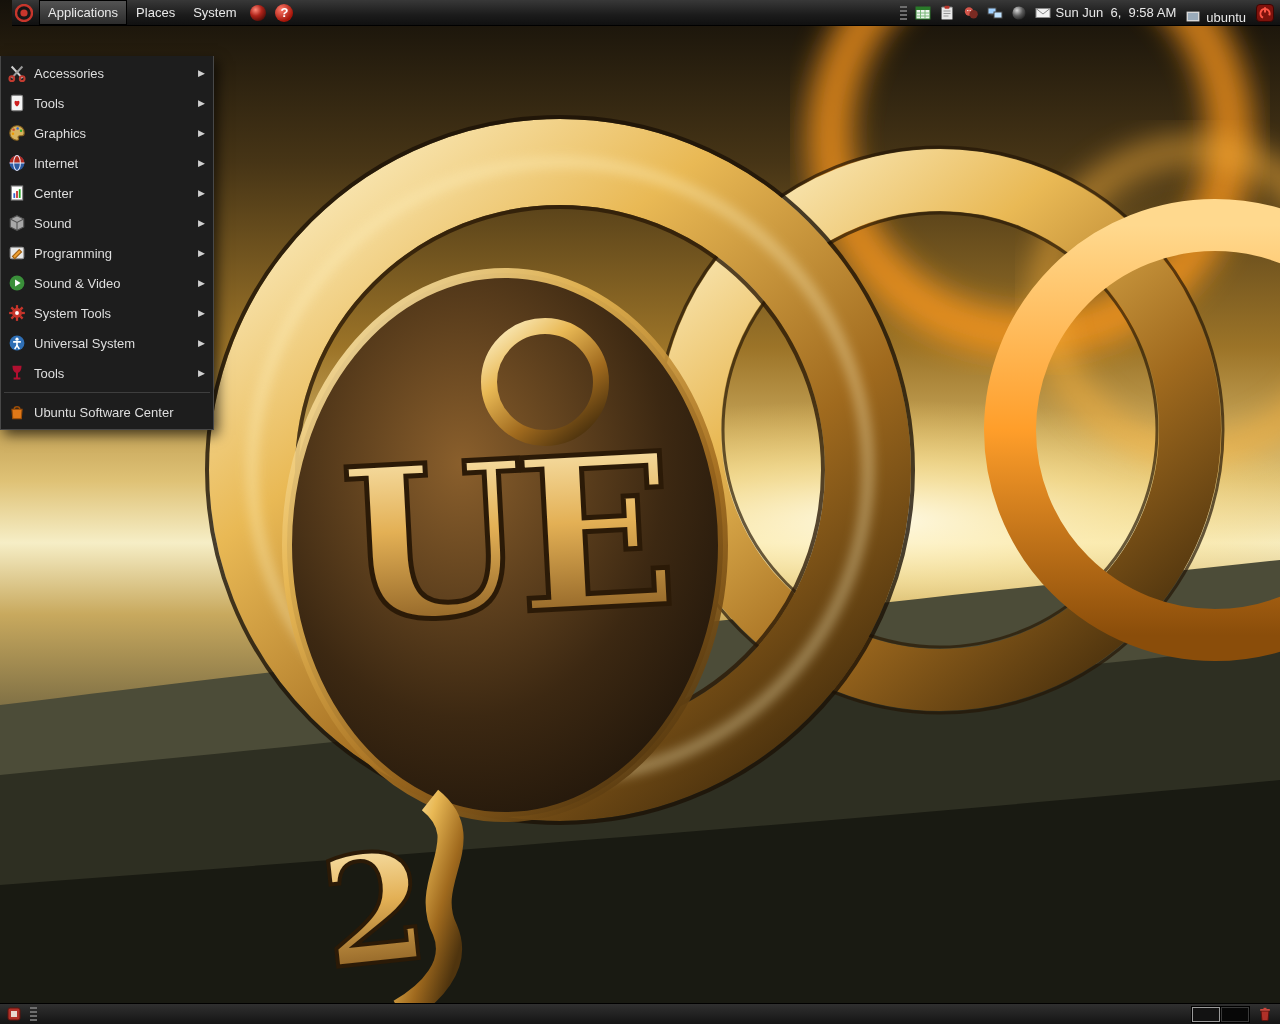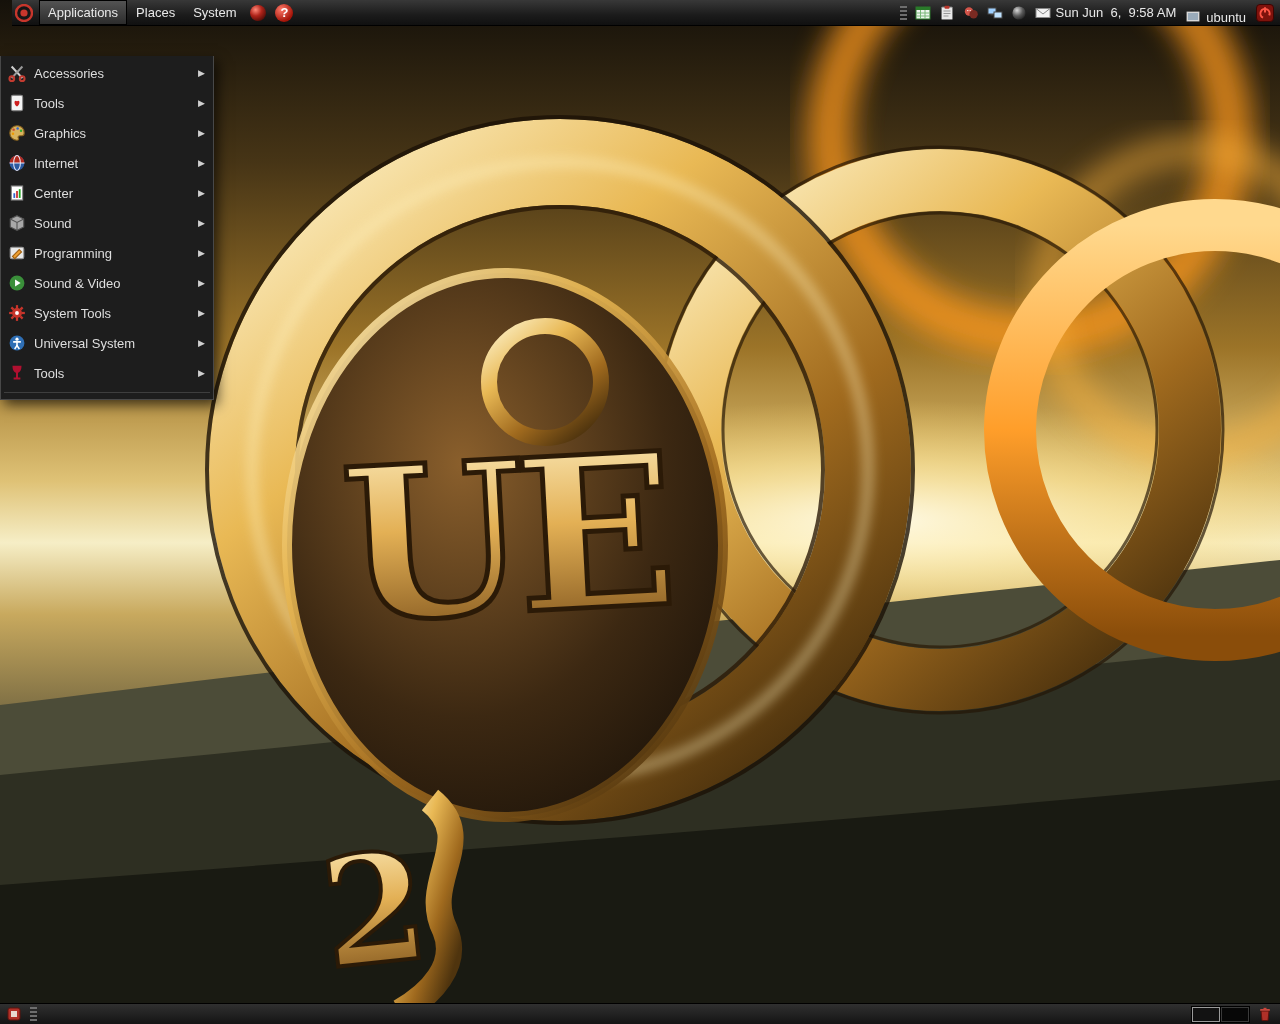--- a/index.html
+++ b/index.html
@@ -363,20 +363,29 @@
         <svg viewBox="0 0 16 16">
           <path d="M4 1.5 H12 C12 5.5 10.5 7.2 8.9 7.7 L8.9 12 H11 V13.8 H5 V12 H7.1 L7.1 7.7 C5.5 7.2 4 5.5 4 1.5 Z" fill="#b01030"></path>
         </svg>
       </span>
     <span>Tools</span>
     <span class="arrow">▶</span>
   </div>
 
   <div class="menu-sep"></div>
 
+  <div class="menu-item">
+    <span class="mi-icon">
+        <svg viewBox="0 0 16 16">
+          <path d="M3.5 5.5 H12.5 L11.8 14 H4.2 Z" fill="#e07818" stroke="#9a4d08"></path>
+          <path d="M5.5 5.5 C5.5 2.5 10.5 2.5 10.5 5.5" fill="none" stroke="#9a4d08" stroke-width="1.3"></path>
+        </svg>
+      </span>
+    <span>Ubuntu Software Center</span>
+  </div>
 </div>
 
 <div class="bottom-panel">
   <span class="bp-icon">
     <svg viewBox="0 0 16 16" width="16" height="16">
         <rect x="2" y="2" width="12" height="12" rx="2" fill="#b03028" stroke="#5e120c"></rect>
         <rect x="5" y="5" width="6" height="6" fill="#e8d8d0"></rect>
       </svg>
   </span>
   <span class="grip"></span>

